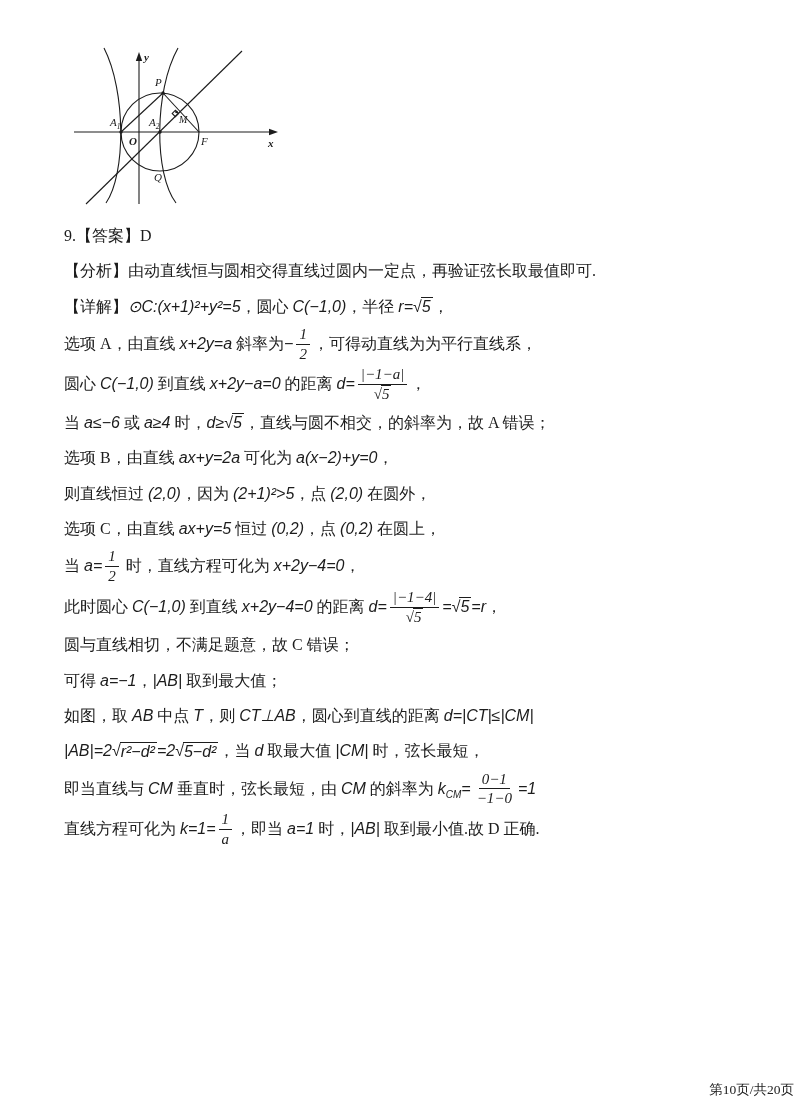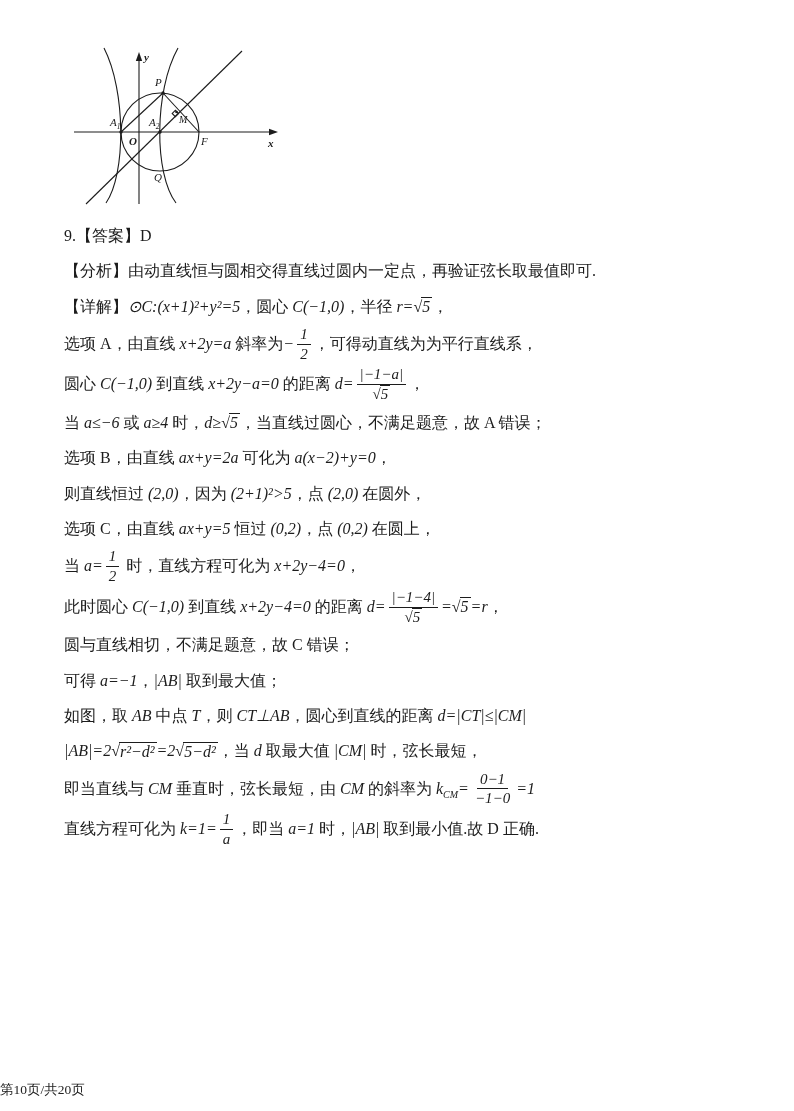--- a/index.html
+++ b/index.html
@@ -14,37 +14,37 @@
     padding:46px 60px 0 64px;
   }
   .diagram-wrap{margin:0 0 6px 2px;}
   svg text{font-family:"Liberation Serif", serif;}
   #solution{font-size:16px;}
   .line{
     line-height:34px;
     min-height:34px;
   }
   .zh{font-style:normal;}
-  .math{font-family:Liberation Serif, serif;font-style:italic;white-space:nowrap;}
+  .math{font-family:Liberation Sans, sans-serif;font-style:italic;white-space:nowrap;}
   .math, .zh{vertical-align:middle;}
   .frac{
     display:inline-flex;flex-direction:column;align-items:center;
     vertical-align:middle;margin:1px 3px;
     font-family:"Liberation Serif", serif;font-style:italic;
     font-size:15px;line-height:1.25;
   }
   .frac .num{border-bottom:1.2px solid #1c1c1c;padding:0 3px;}
   .frac .den{padding:0 3px;}
   .sqrt{white-space:nowrap;font-style:italic;vertical-align:middle;}
   .sqrt .sign, .frac .sign{font-style:normal;letter-spacing:-1px;}
   .sqrt .body, .frac .body{border-top:1.2px solid #1c1c1c;padding:0 2px 0 1px;}
   sub.subscript{font-size:10px;font-style:italic;line-height:1;}
   .footer{
     position:absolute;left:0;bottom:12px;width:100%;
-    text-align:left;font-size:13.5px;color:#222;
+    text-align:right;font-size:13.5px;color:#222;
   }
 </style>
 </head>
 <body>
 
 <div class="page">
 
   <div class="diagram-wrap">
     <svg width="234" height="162" viewBox="0 0 234 162">
       <g stroke="#1c1c1c" stroke-width="1.1" fill="none">
@@ -93,21 +93,21 @@
       <div class="line"><span class="zh">【分析】由动直线恒与圆相交得直线过圆内一定点，再验证弦长取最值即可.</span></div>
       <div class="line"><span class="zh">【详解】</span><span class="math">⊙C:(x+1)²+y²=5</span><span class="zh">，圆心 </span><span class="math">C(−1,0)</span><span class="zh">，半径 </span><span class="math">r=</span><span class="math sqrt"><span class="sign">√</span><span class="body">5</span></span><span class="zh">，</span></div>
       <div class="line"><span class="zh">选项 A，由直线 </span><span class="math">x+2y=a</span><span class="zh"> 斜率为</span><span class="math">−</span><span class="frac">
           <span class="num">1</span>
           <span class="den">2</span>
         </span><span class="zh">，可得动直线为为平行直线系，</span></div>
       <div class="line"><span class="zh">圆心 </span><span class="math">C(−1,0)</span><span class="zh"> 到直线 </span><span class="math">x+2y−a=0</span><span class="zh"> 的距离 </span><span class="math">d=</span><span class="frac">
           <span class="num">|−1−a|</span>
           <span class="den"><span class="sign">√</span><span class="body">5</span></span>
         </span><span class="zh">，</span></div>
-      <div class="line"><span class="zh">当 </span><span class="math">a≤−6</span><span class="zh"> 或 </span><span class="math">a≥4</span><span class="zh"> 时，</span><span class="math">d≥</span><span class="math sqrt"><span class="sign">√</span><span class="body">5</span></span><span class="zh">，当直线过圆心，不满足题意，故 A 错误；</span></div>
+      <div class="line"><span class="zh">当 </span><span class="math">a≤−6</span><span class="zh"> 或 </span><span class="math">a≥4</span><span class="zh"> 时，</span><span class="math">d≥</span><span class="math sqrt"><span class="sign">√</span><span class="body">5</span></span><span class="zh">，直线与圆不相交，的斜率为，故 A 错误；</span></div>
       <div class="line"><span class="zh">选项 B，由直线 </span><span class="math">ax+y=2a</span><span class="zh"> 可化为 </span><span class="math">a(x−2)+y=0</span><span class="zh">，</span></div>
       <div class="line"><span class="zh">则直线恒过 </span><span class="math">(2,0)</span><span class="zh">，因为 </span><span class="math">(2+1)²&gt;5</span><span class="zh">，点 </span><span class="math">(2,0)</span><span class="zh"> 在圆外，</span></div>
       <div class="line"><span class="zh">选项 C，由直线 </span><span class="math">ax+y=5</span><span class="zh"> 恒过 </span><span class="math">(0,2)</span><span class="zh">，点 </span><span class="math">(0,2)</span><span class="zh"> 在圆上，</span></div>
       <div class="line"><span class="zh">当 </span><span class="math">a=</span><span class="frac">
           <span class="num">1</span>
           <span class="den">2</span>
         </span><span class="zh"> 时，直线方程可化为 </span><span class="math">x+2y−4=0</span><span class="zh">，</span></div>
       <div class="line"><span class="zh">此时圆心 </span><span class="math">C(−1,0)</span><span class="zh"> 到直线 </span><span class="math">x+2y−4=0</span><span class="zh"> 的距离 </span><span class="math">d=</span><span class="frac">
           <span class="num">|−1−4|</span>
           <span class="den"><span class="sign">√</span><span class="body">5</span></span>

